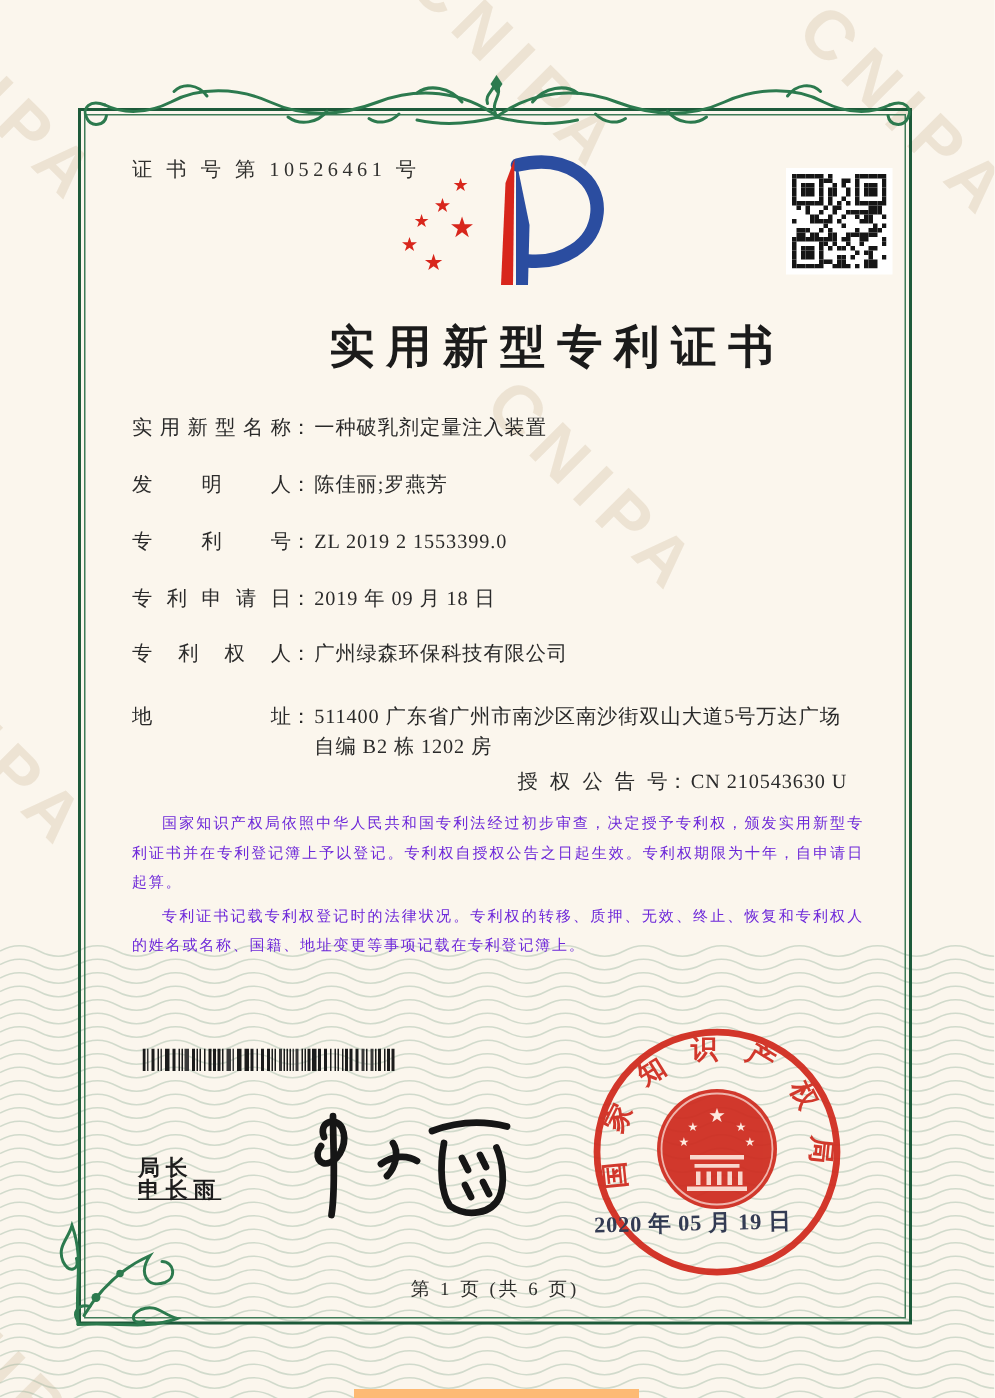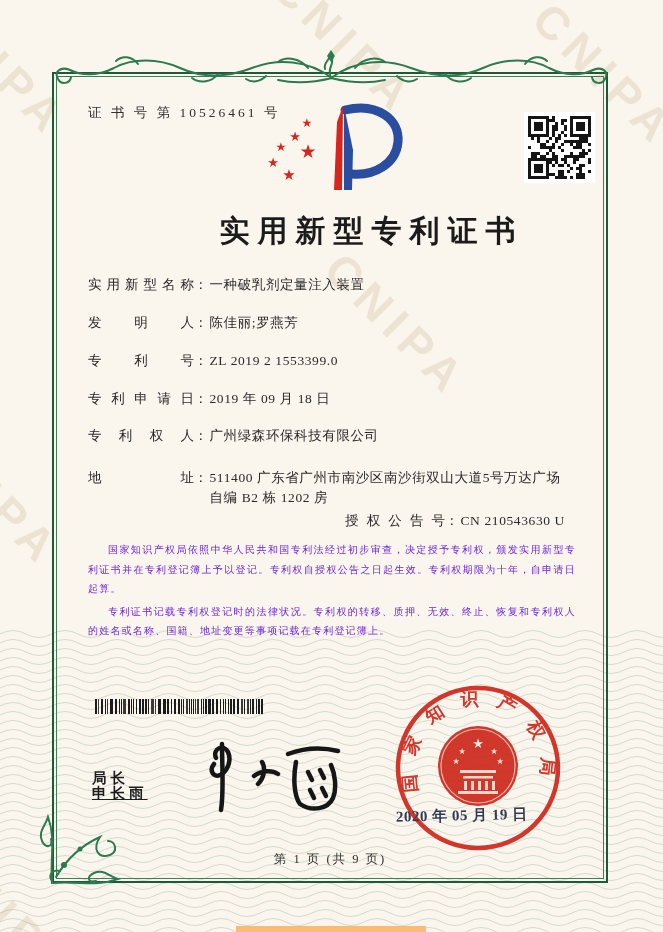--- a/index.html
+++ b/index.html
@@ -499,16 +499,16 @@
         <rect x="79" y="97" width="3" height="9"></rect>
         <rect x="86" y="97" width="3" height="9"></rect>
         <rect x="93" y="97" width="3" height="9"></rect>
         <rect x="100" y="97" width="3" height="9"></rect>
         <rect x="66" y="107" width="40" height="3"></rect>
       </g>
     </g>
   </svg>
   <div class="seal-date">2020 年 05 月 19 日</div>
 
-  <div class="page-ind">第 1 页 (共 9 页)</div>
+  <div class="page-ind">第 1 页 (共 6 页)</div>
   <div class="note-box">其他事项参见续页</div>
 
 </div>
 
 </body></html>

